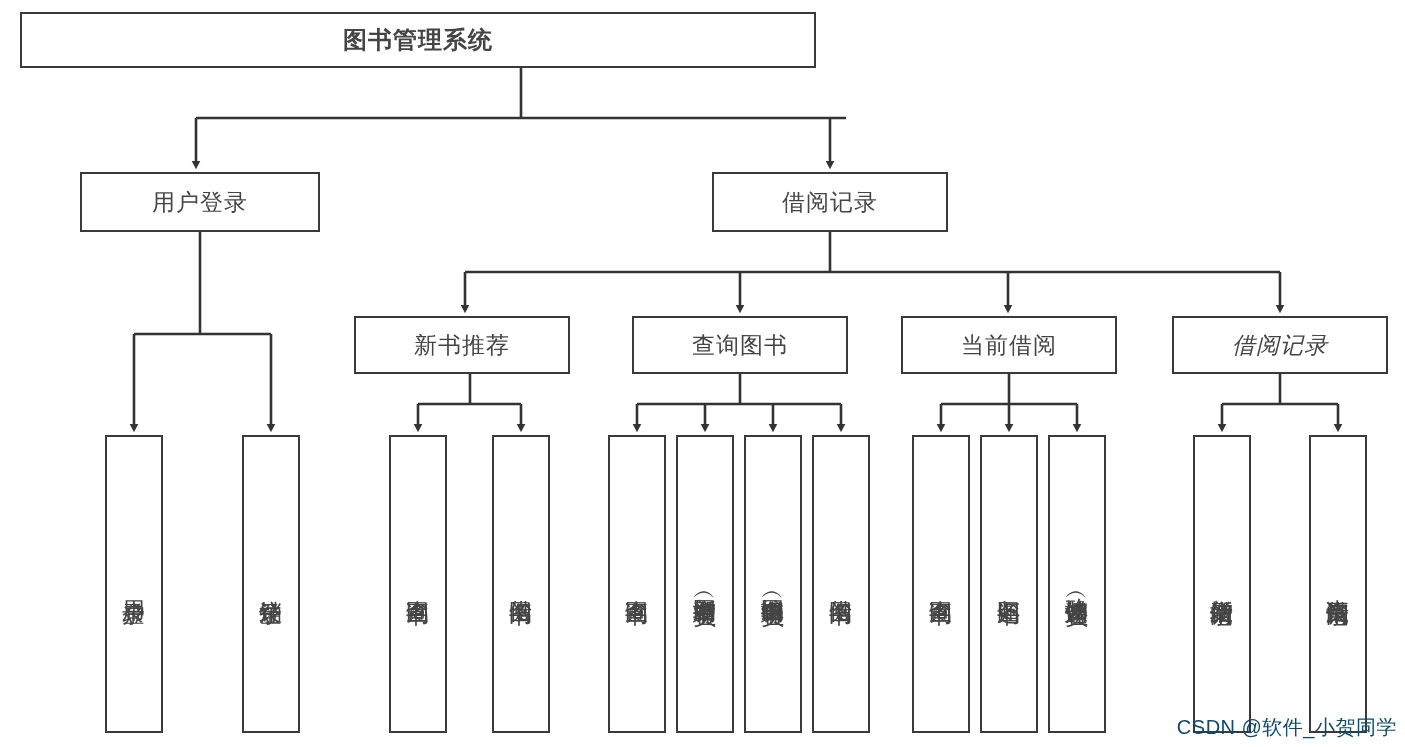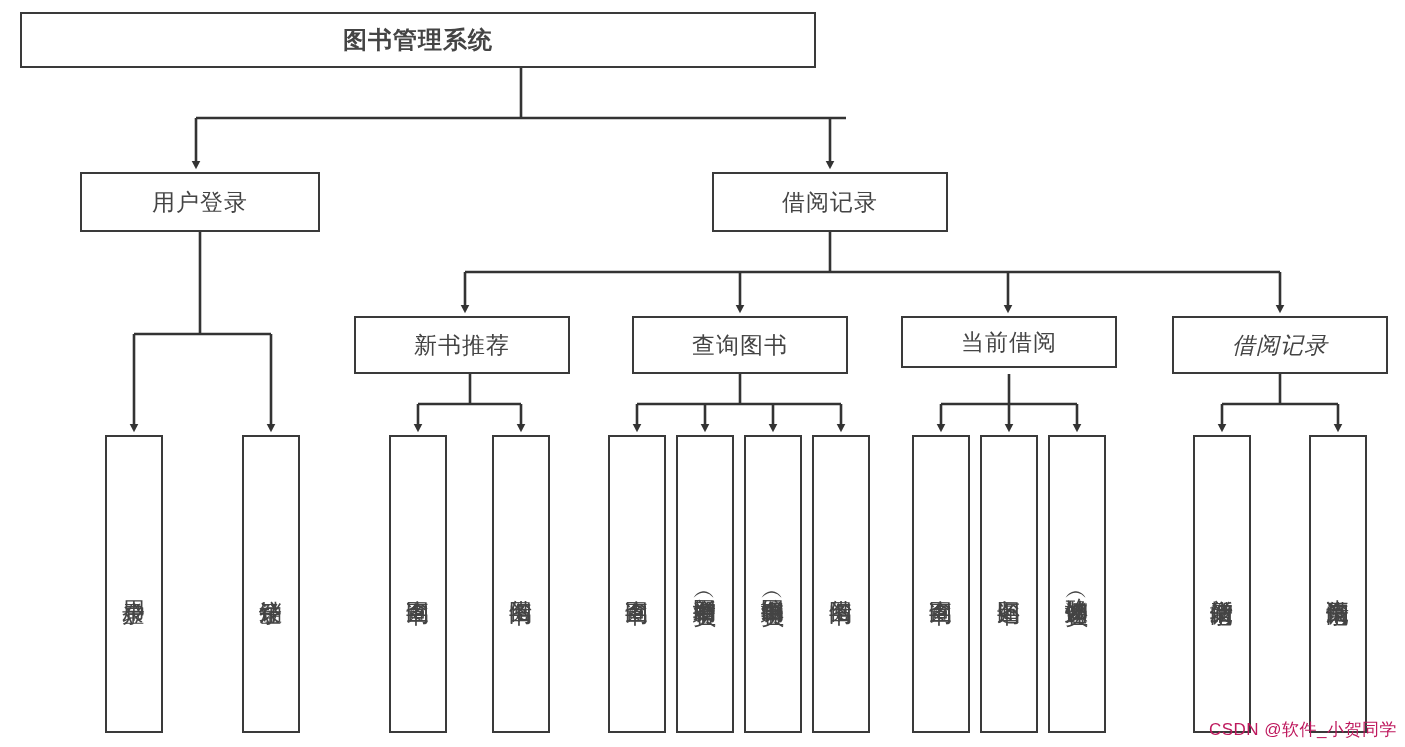--- a/index.html
+++ b/index.html
@@ -35,22 +35,22 @@
     padding:6px 0;
     align-items:center;
     justify-content:center;
     text-align:center;
   }
   .node.root{font-size:24px;}
   svg.edges{position:absolute;left:0;top:0;width:1405px;height:747px;pointer-events:none;}
   .watermark{
     position:absolute;
     right:8px;bottom:6px;
-    font-size:17px;
-    color:#be185d;
+    font-size:20px;
+    color:#0c4a6e;
     white-space:nowrap;
     letter-spacing:0.5px;
   }
 </style>
 </head>
 <body>
 
 <div id="diagram">
 
   <svg class="edges" viewBox="0 0 1405 747">
@@ -103,21 +103,21 @@
     </g>
   </svg>
 
   <div class="node horiz root" style="left:20px;top:12px;width:796px;height:56px;font-weight:bold;">图书管理系统</div>
 
   <div class="node horiz" style="left:80px;top:172px;width:240px;height:60px;">用户登录</div>
   <div class="node horiz" style="left:712px;top:172px;width:236px;height:60px;">借阅记录</div>
 
   <div class="node horiz" style="left:354px;top:316px;width:216px;height:58px;">新书推荐</div>
   <div class="node horiz" style="left:632px;top:316px;width:216px;height:58px;">查询图书</div>
-  <div class="node horiz" style="left:901px;top:316px;width:216px;height:52px;">当前借阅</div>
+  <div class="node horiz" style="left:901px;top:316px;width:216px;height:58px;">当前借阅</div>
   <div class="node horiz" style="left:1172px;top:316px;width:216px;height:58px;font-style:italic;">借阅记录</div>
 
   <div class="node vert" style="left:105px;top:435px;width:58px;height:298px;">用户登录</div>
   <div class="node vert" style="left:242px;top:435px;width:58px;height:298px;">注销登录</div>
 
   <div class="node vert" style="left:389px;top:435px;width:58px;height:298px;">查询图书</div>
   <div class="node vert" style="left:492px;top:435px;width:58px;height:298px;">借阅图书</div>
 
   <div class="node vert" style="left:608px;top:435px;width:58px;height:298px;">查询图书</div>
   <div class="node vert" style="left:676px;top:435px;width:58px;height:298px;">新增图书（管理员）</div>

